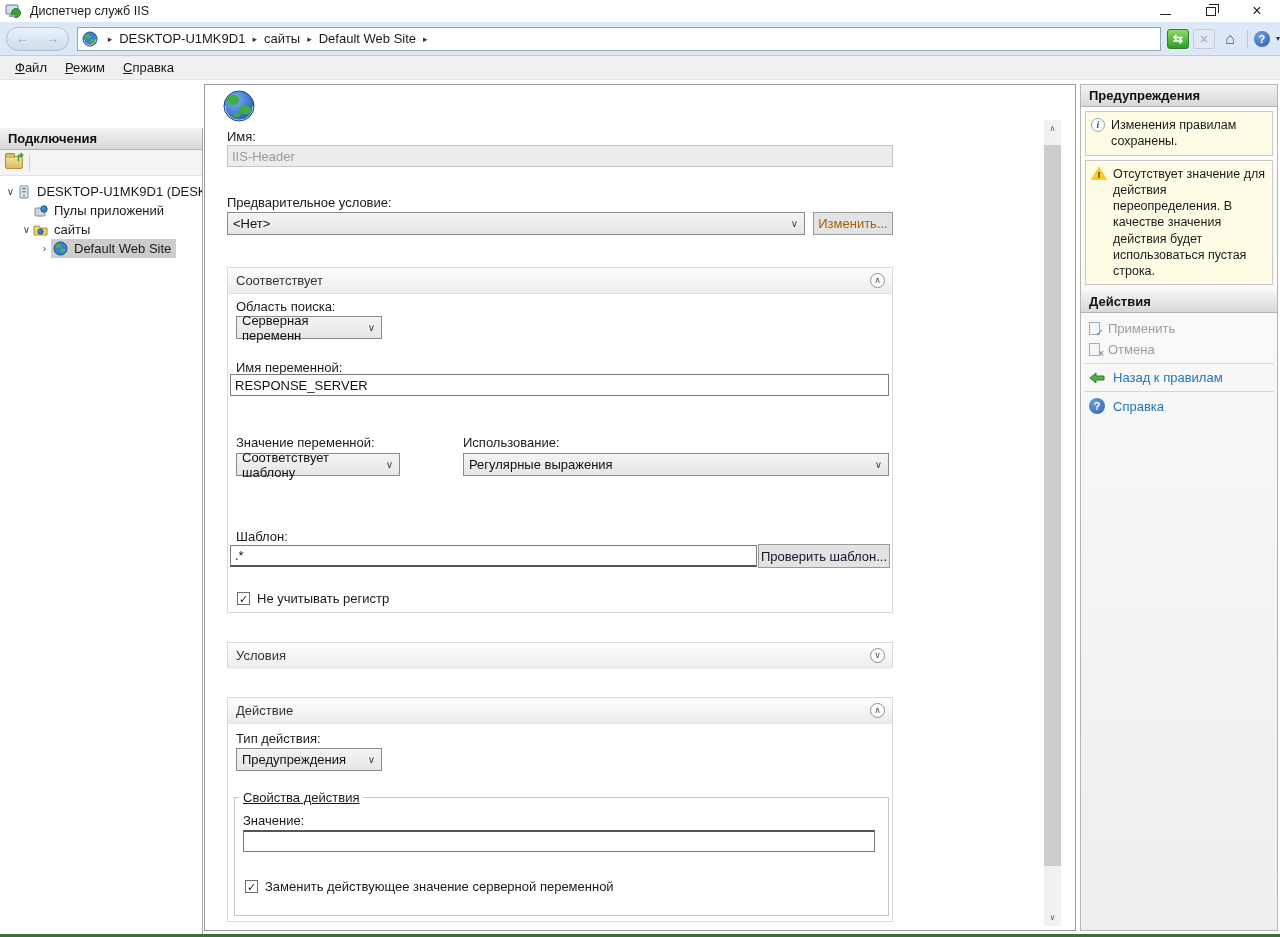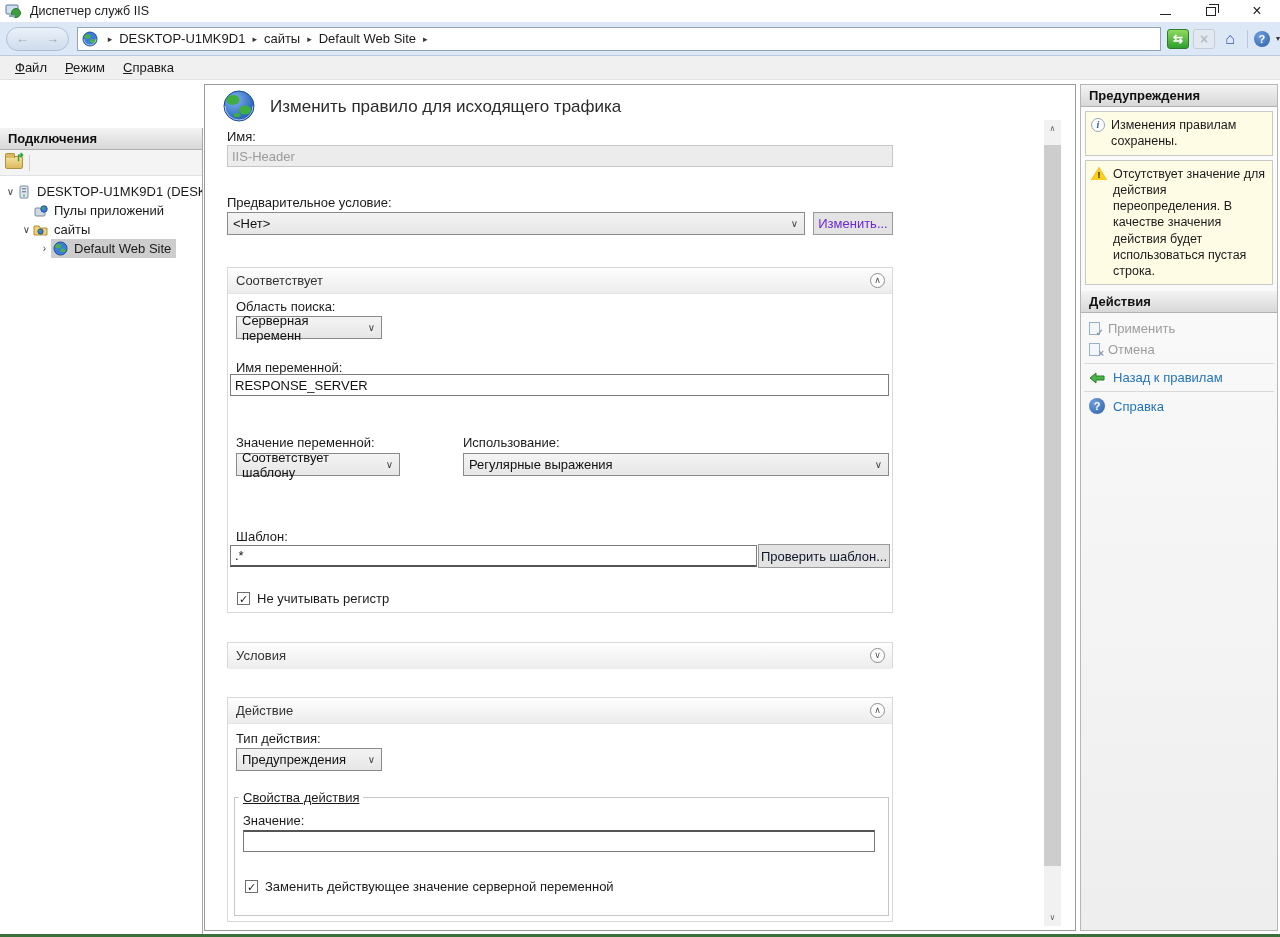--- a/index.html
+++ b/index.html
@@ -75,21 +75,21 @@
   .page-title { font-size:17px; color:#2b2b2b; }
   .tinput { position:absolute; height:22px; border:1px solid #7b7b7b; background:#fff; color:#111;
     font:13px "Liberation Sans", sans-serif; padding:0 4px; }
   .tinput:disabled, .tinput.disabled { background:#ececec; color:#9a9a9a; border-color:#c6c6c6; }
   .combo { position:absolute; height:23px; border:1px solid #8a8a8a;
     background:linear-gradient(#f4f4f4,#e6e6e6); display:flex; align-items:center;
     padding-left:5px; font-size:13px; color:#111; cursor:default; }
   .combo .caret { margin-left:auto; padding-right:6px; color:#444; font-size:10px; }
   .btn { position:absolute; height:23px; border:1px solid #9a9a9a; background:#e3e3e3;
     font:13px "Liberation Sans", sans-serif; color:#0f172a; cursor:pointer; }
-  .btn.disabled { color:#6d28d9; }
+  .btn.disabled { color:#a16207; }
   .section { position:absolute; width:666px; border:1px solid #d9d9d9; background:#fff; }
   .section-bar { position:relative; height:26px; background:linear-gradient(#fefefe,#ececec);
     border-bottom:1px solid #e3e3e3; line-height:26px; padding-left:8px; color:#333; font-size:13px; }
   .section.collapsed .section-bar { border-bottom:none; }
   .sec-toggle { position:absolute; right:7px; top:5px; width:15px; height:15px; border:1px solid #8f8f8f;
     border-radius:50%; background:#fdfdfd; color:#555; font-size:9px; line-height:13px; text-align:center; cursor:pointer; }
   .cbrow { position:absolute; display:flex; align-items:center; gap:7px; }
   .cbbox { width:13px; height:13px; border:1px solid #6e6e6e; background:#fff; color:#1c1c1c;
     font-size:11px; line-height:12px; text-align:center; cursor:pointer; }
   fieldset.group { position:absolute; border:1px solid #c6c6c6; background:#fff; }
@@ -255,21 +255,20 @@
               <stop offset="100%" stop-color="#1f5bb5"></stop>
             </radialGradient>
           </defs>
           <circle cx="17" cy="17" r="15" fill="url(#gg)" stroke="#164a8e"></circle>
           <ellipse cx="11" cy="11" rx="6.5" ry="5" fill="#3fae3f"></ellipse>
           <ellipse cx="23" cy="21" rx="6" ry="4.5" fill="#3fae3f"></ellipse>
           <ellipse cx="15" cy="26" rx="3.5" ry="2" fill="#3fae3f"></ellipse>
           <path d="M3 17 A 14 14 0 0 0 31 17" fill="none" stroke="#ffffff" stroke-width="1" opacity="0.6"></path>
         </svg>
     </span>
-    <div class="abs page-title" style="left:65px;top:12px;">Изменить правило для исходящего трафика</div>
 
     <div class="abs label" style="left:22px;top:44px;">Имя:</div>
     <input class="tinput disabled" style="left: 22px; top: 60px; width: 666px;" disabled="" value="IIS-Header">
 
     <div class="abs label" style="left:22px;top:110px;">Предварительное условие:</div>
     <div class="combo" style="left:22px;top:127px;width:578px;">
       <span>&lt;Нет&gt;</span>
       <span class="caret">∨</span>
     </div>
     <button class="btn disabled" style="left:608px;top:127px;width:80px;">Изменить...</button>

